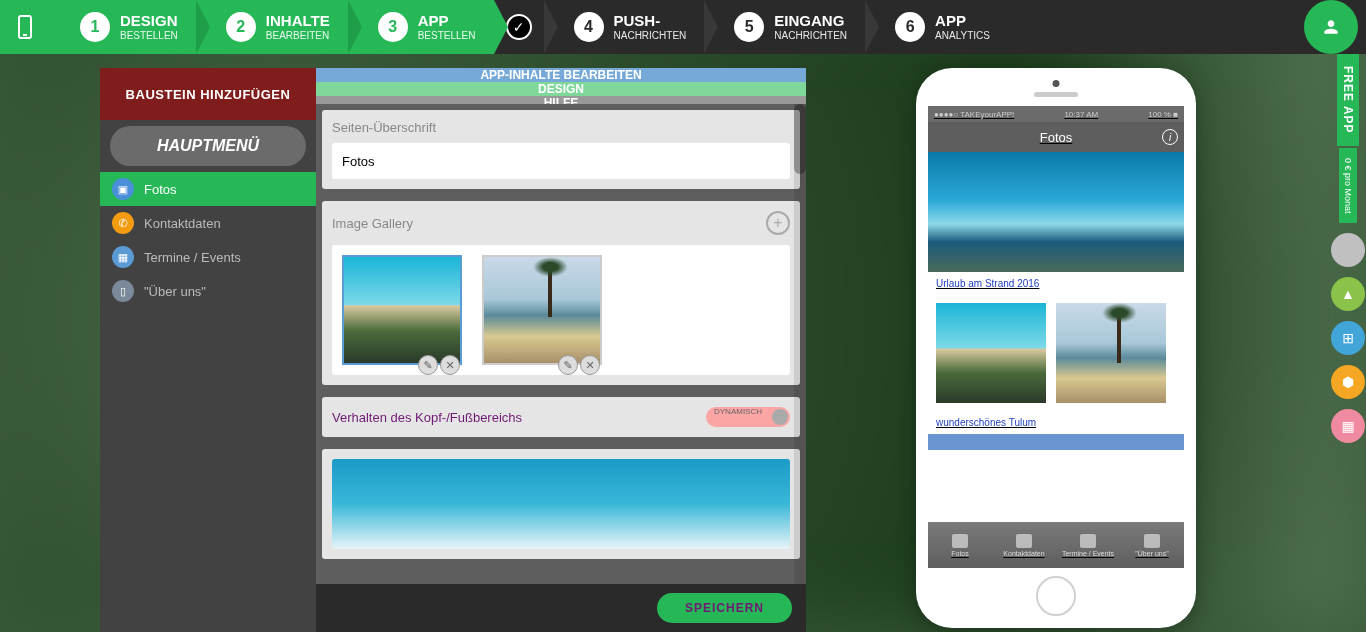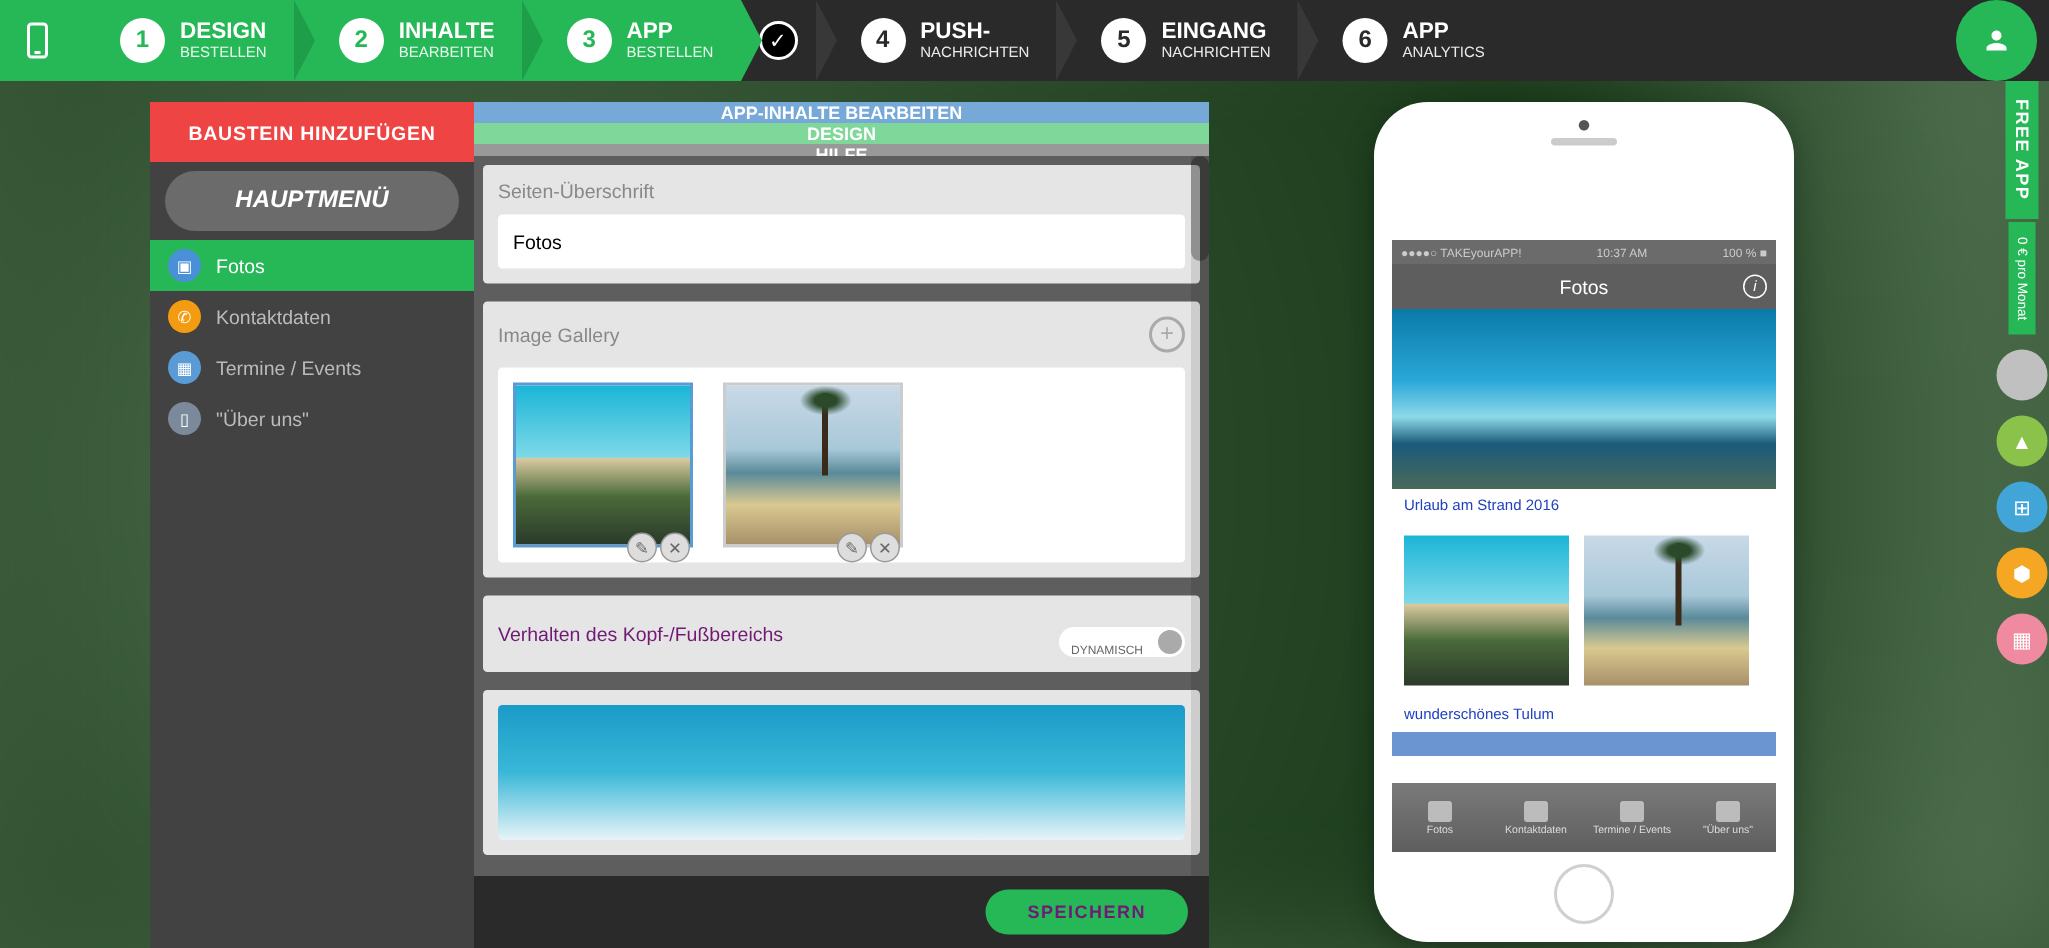--- a/index.html
+++ b/index.html
@@ -29,21 +29,21 @@
 .step-check { width: 50px; justify-content: center; padding: 0; }
 .check-circ { width: 26px; height: 26px; border-radius: 50%; background: #000; border: 2px solid #fff; color: #fff; display: flex; align-items: center; justify-content: center; font-size: 14px; }
 .topbar-right { width: 54px; height: 54px; background: #26b857; border-radius: 50%; display: flex; align-items: center; justify-content: center; margin-right: 8px; }
 .user-icon { width: 20px; height: 20px; fill: #fff; }
 
 
 .main-area { position: relative; display: flex; padding: 14px 0 0 100px; z-index: 5; height: calc(100% - 54px); }
 
 
 .sidebar { width: 216px; background: #424242; }
-.btn-add { height: 40px; background: #ef4444; color: #fff; font-size: 13px; font-weight: bold; display: flex; align-items: center; justify-content: center; letter-spacing: .5px; }
+.btn-add { height: 52px; background: #7f1d1d; color: #fff; font-size: 13px; font-weight: bold; display: flex; align-items: center; justify-content: center; letter-spacing: .5px; }
 .main-menu-hdr { height: 40px; margin: 6px 10px; background: #6b6b6b; border-radius: 20px; color: #fff; font-size: 16px; font-weight: bold; display: flex; align-items: center; justify-content: center; font-style: italic; }
 .menu-item { height: 34px; display: flex; align-items: center; padding: 0 12px; color: #bbb; font-size: 13px; gap: 10px; }
 .menu-item.active { background: #26b857; color: #fff; }
 .mi-icon { width: 22px; height: 22px; border-radius: 50%; display: flex; align-items: center; justify-content: center; font-size: 11px; color: #fff; }
 .mi-icon.blue { background: #4a90d9; }
 .mi-icon.orange { background: #f39c12; }
 .mi-icon.blue2 { background: #5b9bd5; }
 .mi-icon.grayblue { background: #7b8a9a; }
 
 
@@ -63,31 +63,31 @@
 .thumb { width: 120px; }
 .thumb-img { width: 120px; height: 110px; border: 2px solid #ccc; position: relative; }
 .thumb-img.sel { border-color: #5b9bd5; }
 .thumb-ctrl { position: absolute; bottom: -12px; right: 0; display: flex; gap: 2px; }
 .tctl { width: 20px; height: 20px; border-radius: 50%; background: #ddd; border: 1px solid #999; color: #666; font-size: 11px; display: flex; align-items: center; justify-content: center; }
 .beach1 { background: linear-gradient(to bottom, #1bb5d8 0%, #7dd9e8 45%, #d9c9a0 46%, #4a6a3a 70%, #2a3a2a 100%); }
 .beach2 { background: linear-gradient(to bottom, #c9d9e8 0%, #a8c8d8 40%, #5a8a9a 55%, #d9c990 75%, #a8906a 100%); }
 .palm { position: absolute; top: 5px; left: 55%; width: 4px; height: 55px; background: #3a2a1a; }
 .palm:before { content: ''; position: absolute; top: -5px; left: -15px; width: 35px; height: 20px; background: radial-gradient(ellipse, #2a4a2a 30%, transparent 70%); }
 .toggle-row { display: flex; justify-content: space-between; align-items: center; }
-.toggle { width: 84px; height: 20px; background: #ffffff; border-radius: 10px; position: relative; font-size: 8px; color: #666; display: flex; align-items: flex-end; padding-left: 8px; margin-top: 11px; }
+.toggle { width: 84px; height: 20px; background: #fca5a5; border-radius: 10px; position: relative; font-size: 8px; color: #666; display: flex; align-items: flex-start; padding-left: 8px; }
 .toggle:after { content: ''; position: absolute; right: 2px; top: 2px; width: 16px; height: 16px; border-radius: 50%; background: #aaa; }
 .header-img { height: 90px; background: linear-gradient(to bottom, #1a9ac8 0%, #3ab8d8 50%, #e8f4f8 100%); border-radius: 3px; }
 .editor-footer { height: 48px; background: #2a2a2a; display: flex; align-items: center; justify-content: flex-end; padding: 0 14px; }
 .save-btn { background: #26b857; color: #701a75; border: none; height: 30px; padding: 0 28px; border-radius: 15px; font-size: 12px; font-weight: bold; letter-spacing: 1px; }
 .scroll-track { position: absolute; right: 0; top: 36px; bottom: 48px; width: 12px; background: rgba(0,0,0,.1); }
 .scroll-thumb { position: absolute; top: 0; width: 12px; height: 70px; background: rgba(0,0,0,.3); border-radius: 6px; }
 
 
 .phone-wrap { margin-left: 110px; }
-.phone { width: 280px; height: 560px; background: #fff; border-radius: 36px; padding: 92px 12px 60px; position: relative; box-shadow: 0 4px 20px rgba(0,0,0,.3); }
+.phone { width: 280px; height: 560px; background: #fff; border-radius: 36px; padding: 38px 12px 60px; position: relative; box-shadow: 0 4px 20px rgba(0,0,0,.3); text-decoration: underline; }
 .phone-speaker { position: absolute; top: 24px; left: 50%; transform: translateX(-50%); width: 44px; height: 5px; background: #ccc; border-radius: 3px; }
 .phone-cam { position: absolute; top: 12px; left: 50%; transform: translateX(-50%); width: 7px; height: 7px; background: #555; border-radius: 50%; }
 .phone-home { position: absolute; bottom: 12px; left: 50%; transform: translateX(-50%); width: 40px; height: 40px; border: 2px solid #d0d0d0; border-radius: 50%; }
 .phone-screen { width: 100%; height: 100%; background: #fff; display: flex; flex-direction: column; overflow: hidden; }
 .status-bar { height: 16px; background: #6b6b6b; color: #ccc; font-size: 8px; display: flex; align-items: center; justify-content: space-between; padding: 0 6px; }
 .app-header { height: 30px; background: #5e5e5e; color: #fff; display: flex; align-items: center; justify-content: center; font-size: 13px; position: relative; }
 .info-i { position: absolute; right: 6px; width: 16px; height: 16px; border: 1.5px solid #fff; border-radius: 50%; font-size: 10px; font-style: italic; display: flex; align-items: center; justify-content: center; }
 .hero { height: 120px; background: linear-gradient(to bottom, #0a7aa8 0%, #2aa8d8 40%, #8dd9e8 60%, #1a5a7a 75%, #4a6a5a 100%); }
 .cap { color: #2040c0; font-size: 10px; padding: 6px 8px; }
 .prow { display: flex; gap: 10px; padding: 8px; }

